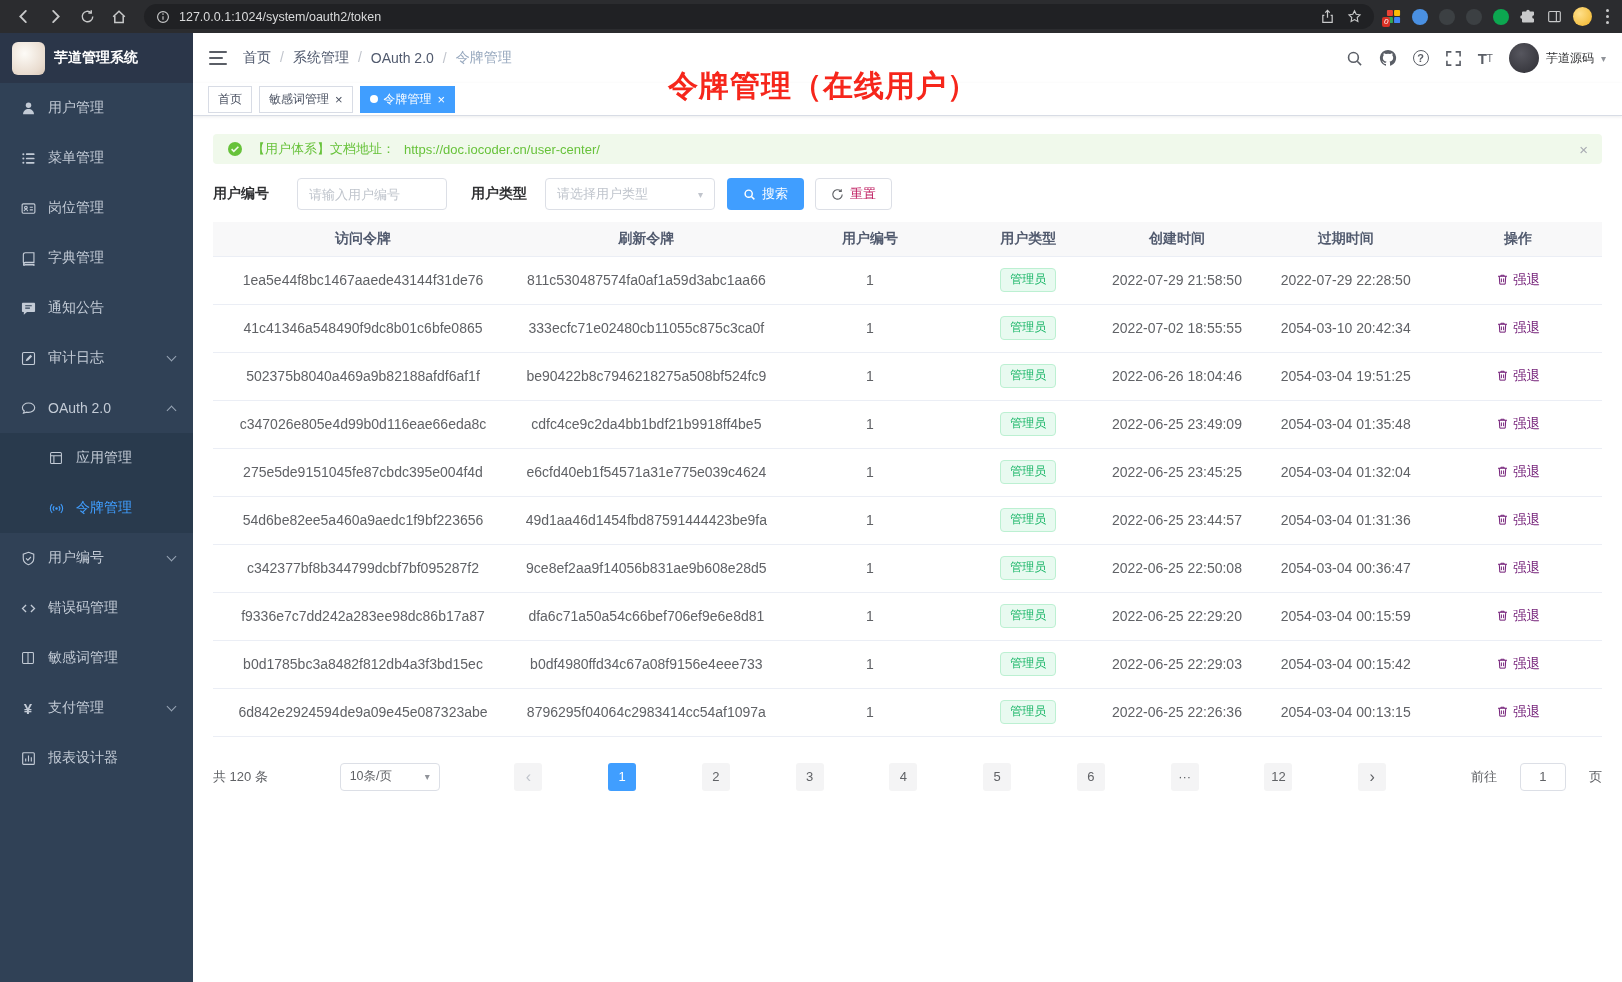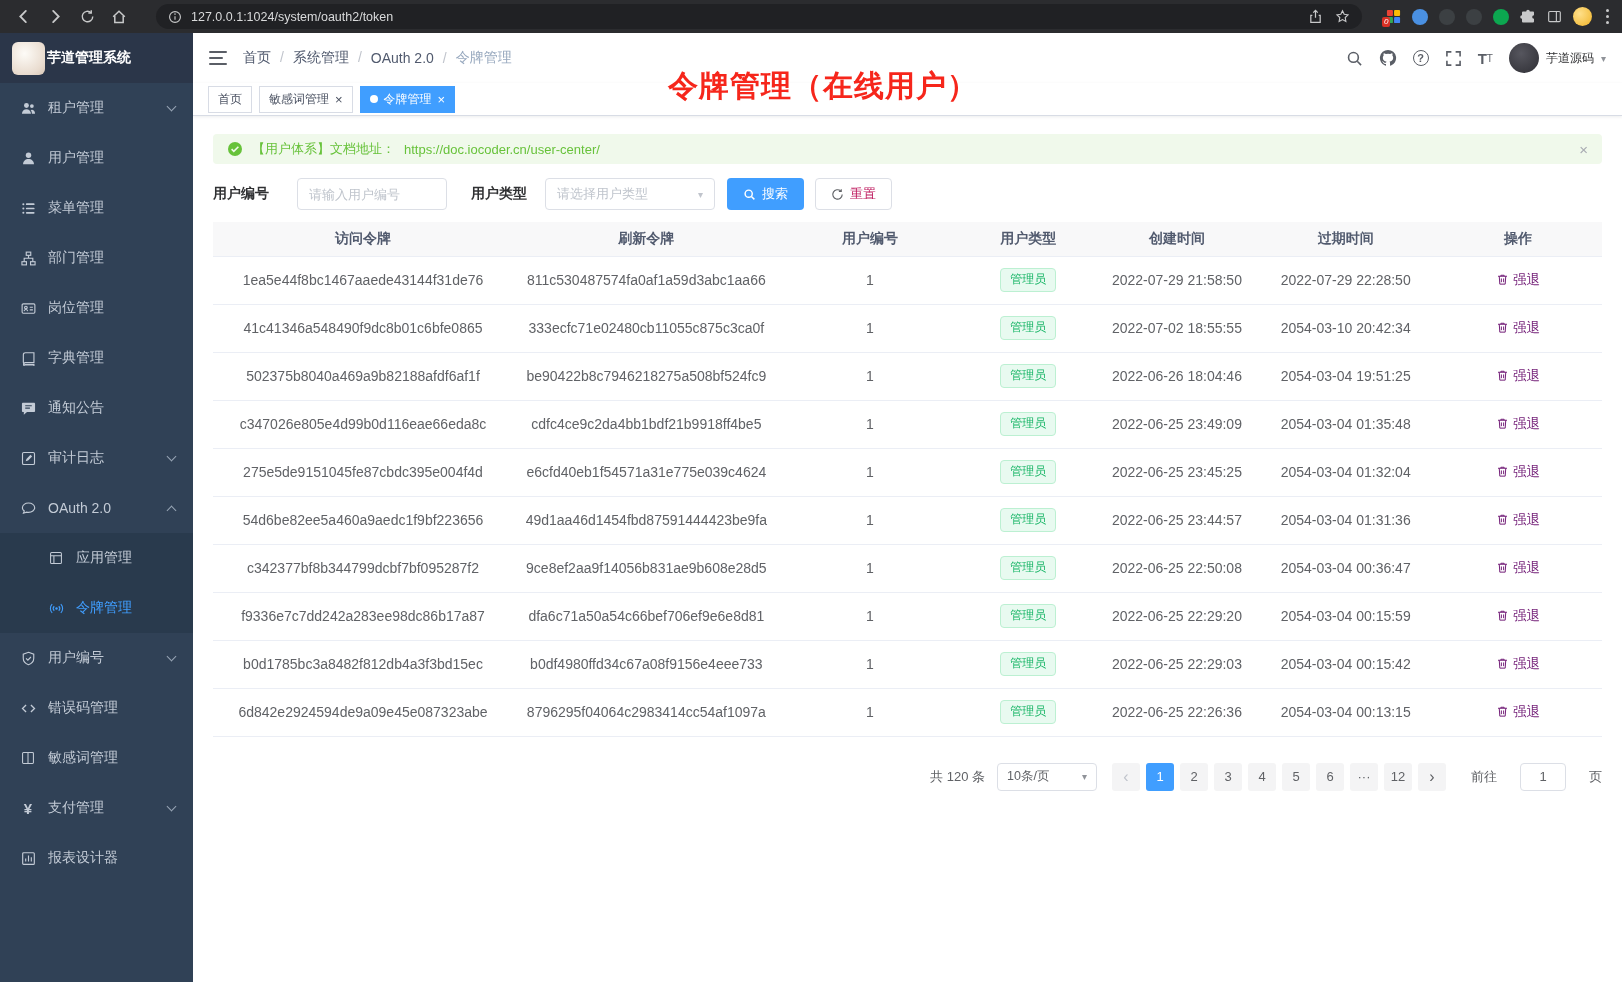--- a/index.html
+++ b/index.html
@@ -1,21 +1,21 @@
 <!DOCTYPE html>
 <html><head>
 <meta charset="utf-8">
 <title>令牌管理</title>
 <style>
   * { margin:0; padding:0; box-sizing:border-box; }
   body { font-family:"Liberation Sans","DejaVu Sans",sans-serif; background:#1a1a1c; }
   .screen { position:relative; width:1622px; height:982px; background:#fff; overflow:hidden; }
 
   
-  .browser { height:33px; background:#2b2c2f; display:flex; align-items:center; padding:0 10px;gap:12px; }
+  .browser { height:33px; background:#2b2c2f; display:flex; align-items:center; padding:0 10px; }
   .b-nav { display:flex; align-items:center; gap:6px; }
   .b-btn { width:26px; height:26px; display:flex; align-items:center; justify-content:center; color:#c8c9ca; border-radius:50%; }
   .url-pill { flex:1; height:25px; margin:0 12px; background:#202124; border-radius:13px; display:flex; align-items:center; padding:0 12px; gap:9px; }
   .url-text { color:#d9dadb; font-size:12.5px; flex:1; }
   .pill-right { display:flex; gap:12px; color:#c8c9ca; align-items:center; }
   .b-ext { display:flex; align-items:center; gap:11px; color:#c8c9ca; }
   .ext-wrap { position:relative; display:flex; }
   .ext-badge { position:absolute; left:-4px; bottom:-3px; background:#d93025; color:#fff; font-size:8px; padding:0 2px; border-radius:2px; line-height:10px; }
   .dot { width:16px; height:16px; border-radius:50%; display:inline-block; }
   .dot.blue { background:#4a90e2; }
@@ -23,21 +23,21 @@
   .dot.green { background:#0ca750; }
   .profile { width:19px; height:19px; border-radius:50%; background:radial-gradient(circle at 35% 35%, #ffe08a, #f0b429); }
   .kebab { display:flex; flex-direction:column; align-items:center; padding:0 3px; }
   .kebab i { width:3px; height:3px; background:#c8c9ca; border-radius:50%; margin:1.4px 0; }
 
   
   .app { display:flex; height:949px; }
 
   
   .sidebar { width:193px; background:#304156; flex-shrink:0; overflow:hidden; }
-  .logo { height:50px; background:#2b3649; display:flex; align-items:center; gap:2px; padding:0 12px; }
+  .logo { height:50px; background:#2b3649; display:flex; align-items:center; gap:9px; padding:0 12px; }
   .logo-avatar { width:33px; height:33px; border-radius:6px; background:radial-gradient(circle at 38% 35%, #fdfbf7, #e9dccf 70%, #d8c6b6); }
   .logo-title { color:#fff; font-size:14px; font-weight:bold; white-space:nowrap; }
   .menu-item { height:50px; display:flex; align-items:center; gap:12px; padding:0 18px 0 20px; font-size:14px; color:#c3cbd6; cursor:pointer; }
   .menu-item.sub { padding-left:48px; background:#293a4d; }
   .menu-item.active { color:#409eff; }
   .mi-icon { width:16px; display:flex; justify-content:center; align-items:center; flex-shrink:0; }
   .mi-label { white-space:nowrap; }
   .chev { width:7px; height:7px; border-right:1.5px solid #97a5b5; border-bottom:1.5px solid #97a5b5; margin-left:auto; flex-shrink:0; }
   .chev.down { transform:rotate(45deg); margin-top:-4px; }
   .chev.up { transform:rotate(-135deg); margin-top:4px; }
@@ -87,21 +87,21 @@
   .btn { height:32px; display:flex; align-items:center; gap:6px; padding:0 15px; border-radius:4px; font-size:13px; cursor:pointer; border:1px solid transparent; font-family:inherit; }
   .btn-primary { background:#409eff; color:#fff; margin-right:11px; }
   .btn-plain { background:#fff; color:#be185d; border-color:#dcdfe6;text-align:right; }
 
   table.grid { width:100%; border-collapse:collapse; margin-top:12px; table-layout:fixed; }
   table.grid th { height:34px; background:#f8f8f9; color:#515a6e; font-size:14px; font-weight:bold; border-bottom:1px solid #ebeef5; text-align:center; }
   table.grid td { height:48px; color:#606266; font-size:14px; text-align:center; border-bottom:1px solid #ebeef5; white-space:nowrap; overflow:hidden; }
   .tag { display:inline-block; padding:3px 9px; font-size:12px; color:#18b566; background:#e8faf0; border:1px solid #bcf0d2; border-radius:4px; line-height:1.3; }
   .action-link { color:#701a75; font-size:13.5px; display:inline-flex; align-items:center; gap:4px; cursor:pointer; text-decoration:none; }
 
-  .pagination { margin-top:26px; display:flex; align-items:center; justify-content:flex-end; font-size:13px; color:#606266; }
+  .pagination { margin-top:26px; display:flex; align-items:center; justify-content:space-between; font-size:13px; color:#606266; }
   .pg-total { margin-right:12px; }
   .pg-size { width:100px; height:28px; border:1px solid #dcdfe6; border-radius:4px; display:flex; align-items:center; padding:0 9px; font-size:12.5px; color:#606266; margin-right:12px; cursor:pointer; }
   .pg-size .caret { margin-left:auto; }
   .page-btn { min-width:28px; height:28px; margin:0 3px; border:none; border-radius:3px; background:#f4f4f5; color:#606266; font-size:13px; display:flex; align-items:center; justify-content:center; cursor:pointer; font-family:inherit; }
   .page-btn.arrow { font-size:16px; }
   .page-btn.disabled { color:#c0c4cc; cursor:default; }
   .page-btn.active { background:#409eff; color:#fff; }
   .pg-goto { display:flex; align-items:center; gap:23px; margin-left:22px; }
   .goto-input { width:46px; height:28px; border:1px solid #dcdfe6; border-radius:4px; text-align:center; font-size:13px; color:#606266; outline:none; font-family:inherit; }
 
@@ -199,61 +199,38 @@
     <aside class="sidebar">
       <div class="logo">
         <span class="logo-avatar"></span>
         <span class="logo-title">芋道管理系统</span>
       </div>
 
       <nav>
         <div class="menu-item">
           <span class="mi-icon">
               <svg width="15" height="15" viewBox="0 0 16 16" fill="currentColor">
-                <circle cx="5.8" cy="4.8" r="2.6"></circle>
-                <path d="M1 13.6c0-2.7 2.1-4.8 4.8-4.8s4.8 2.1 4.8 4.8z"></path>
-                <circle cx="11.6" cy="5.4" r="2"></circle>
-                <path d="M12 9.3c1.8.4 3 2 3 4.3h-3.4c0-1.7-.5-3.2-1.4-4z"></path>
-              </svg>
-            </span>
-          <span class="mi-label">租户管理</span>
-          <span class="chev down"></span>
-        </div>
-        <div class="menu-item">
-          <span class="mi-icon">
-              <svg width="15" height="15" viewBox="0 0 16 16" fill="currentColor">
                 <circle cx="8" cy="4.6" r="2.9"></circle>
                 <path d="M2.2 14c0-3.2 2.6-5.4 5.8-5.4s5.8 2.2 5.8 5.4z"></path>
               </svg>
             </span>
           <span class="mi-label">用户管理</span>
         </div>
         <div class="menu-item">
           <span class="mi-icon">
               <svg width="15" height="15" viewBox="0 0 16 16" fill="currentColor">
                 <circle cx="2.5" cy="3.4" r="1.1"></circle>
                 <circle cx="2.5" cy="8" r="1.1"></circle>
                 <circle cx="2.5" cy="12.6" r="1.1"></circle>
                 <rect x="5.2" y="2.5" width="9.3" height="1.8" rx=".9"></rect>
                 <rect x="5.2" y="7.1" width="9.3" height="1.8" rx=".9"></rect>
                 <rect x="5.2" y="11.7" width="9.3" height="1.8" rx=".9"></rect>
               </svg>
             </span>
           <span class="mi-label">菜单管理</span>
-        </div>
-        <div class="menu-item">
-          <span class="mi-icon">
-              <svg width="15" height="15" viewBox="0 0 16 16" fill="none" stroke="currentColor" stroke-width="1.2">
-                <rect x="5.6" y="1.2" width="4.8" height="3.4"></rect>
-                <rect x="1" y="11.4" width="4.8" height="3.4"></rect>
-                <rect x="10.2" y="11.4" width="4.8" height="3.4"></rect>
-                <path d="M8 4.6v3.1M3.4 11.4V7.7h9.2v3.7"></path>
-              </svg>
-            </span>
-          <span class="mi-label">部门管理</span>
         </div>
         <div class="menu-item">
           <span class="mi-icon">
               <svg width="15" height="15" viewBox="0 0 16 16" fill="none" stroke="currentColor" stroke-width="1.2">
                 <rect x="1.2" y="3" width="13.6" height="10" rx="1.2"></rect>
                 <circle cx="5.2" cy="7" r="1.4"></circle>
                 <path d="M3.2 10.8c.4-1.1 1.1-1.8 2-1.8s1.6.7 2 1.8M9.3 6.6h3.4M9.3 9.4h3.4"></path>
               </svg>
             </span>
           <span class="mi-label">岗位管理</span>

